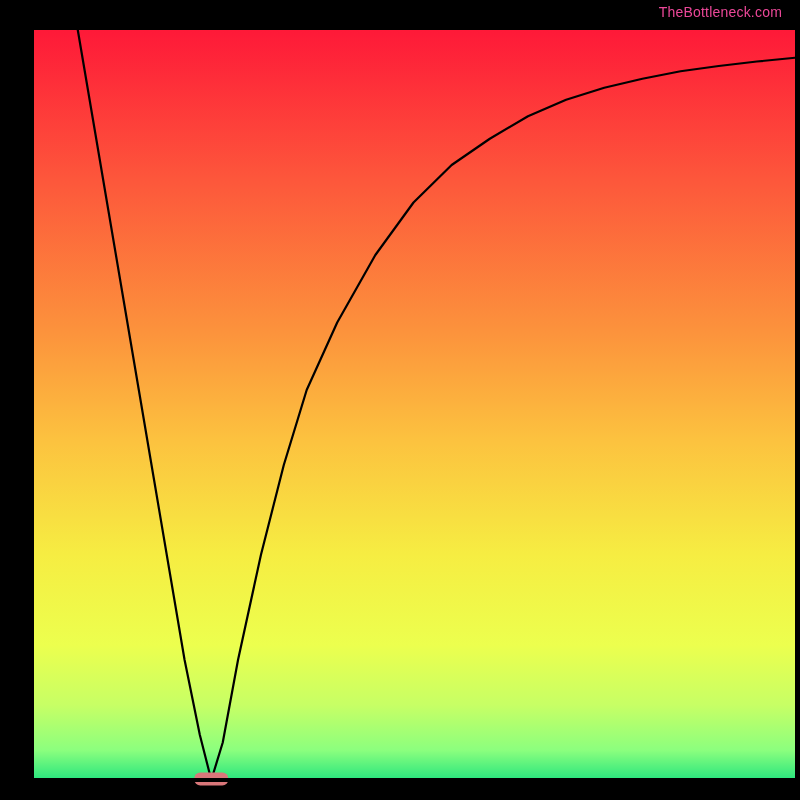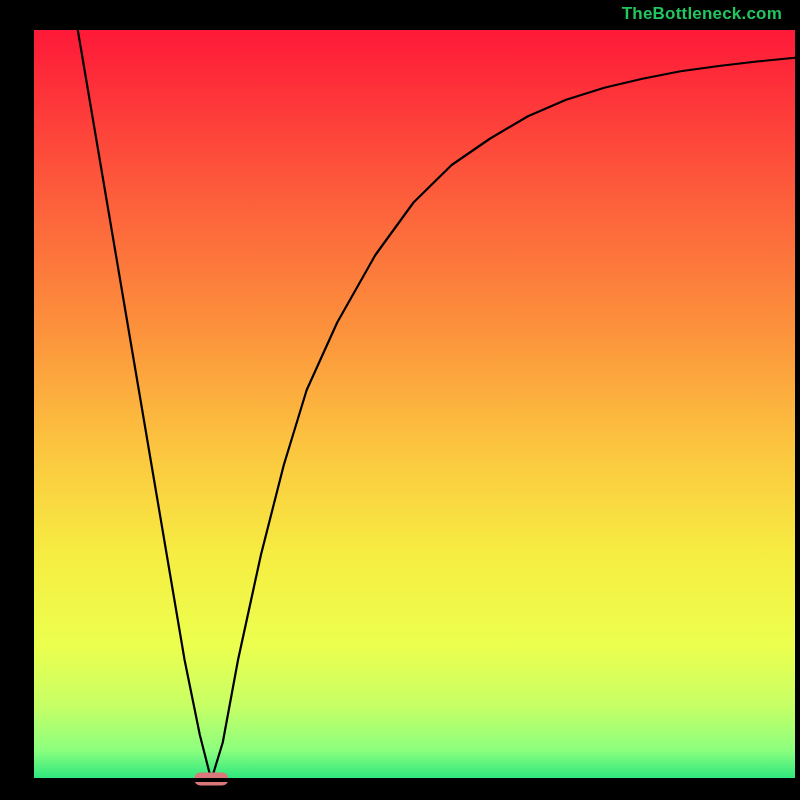--- a/index.html
+++ b/index.html
@@ -13,23 +13,23 @@
   }
   .container {
     position: relative;
     width: 800px;
     height: 800px;
   }
   .watermark {
     position: absolute;
     top: 4px;
     right: 18px;
-    color: #22c55e;
-    font-size: 17px;
-    font-weight: 700;
+    color: #ec4899;
+    font-size: 14px;
+    font-weight: 400;
     letter-spacing: 0.2px;
     z-index: 10;
   }
   svg {
     position: absolute;
     top: 0;
     left: 0;
   }
 </style>
 </head>

